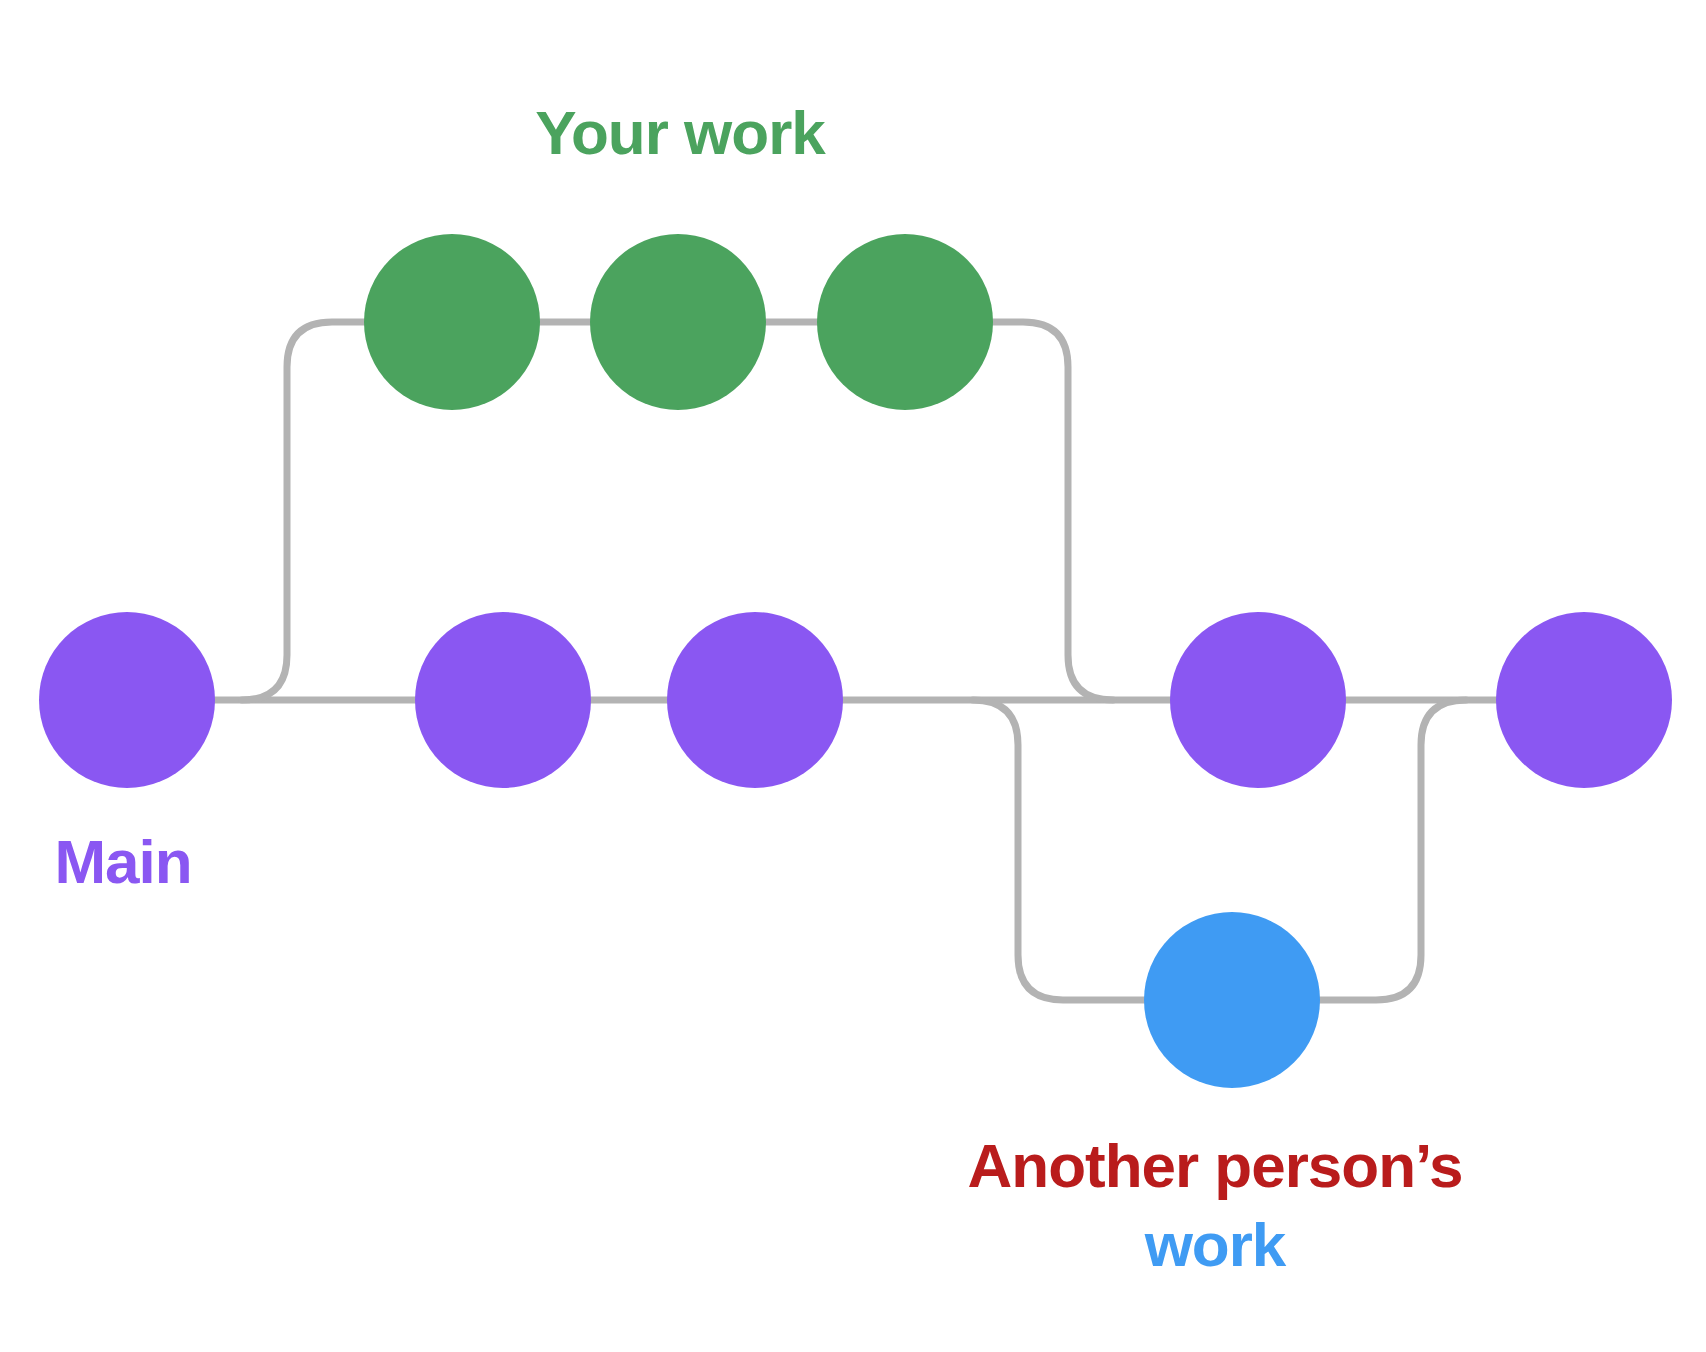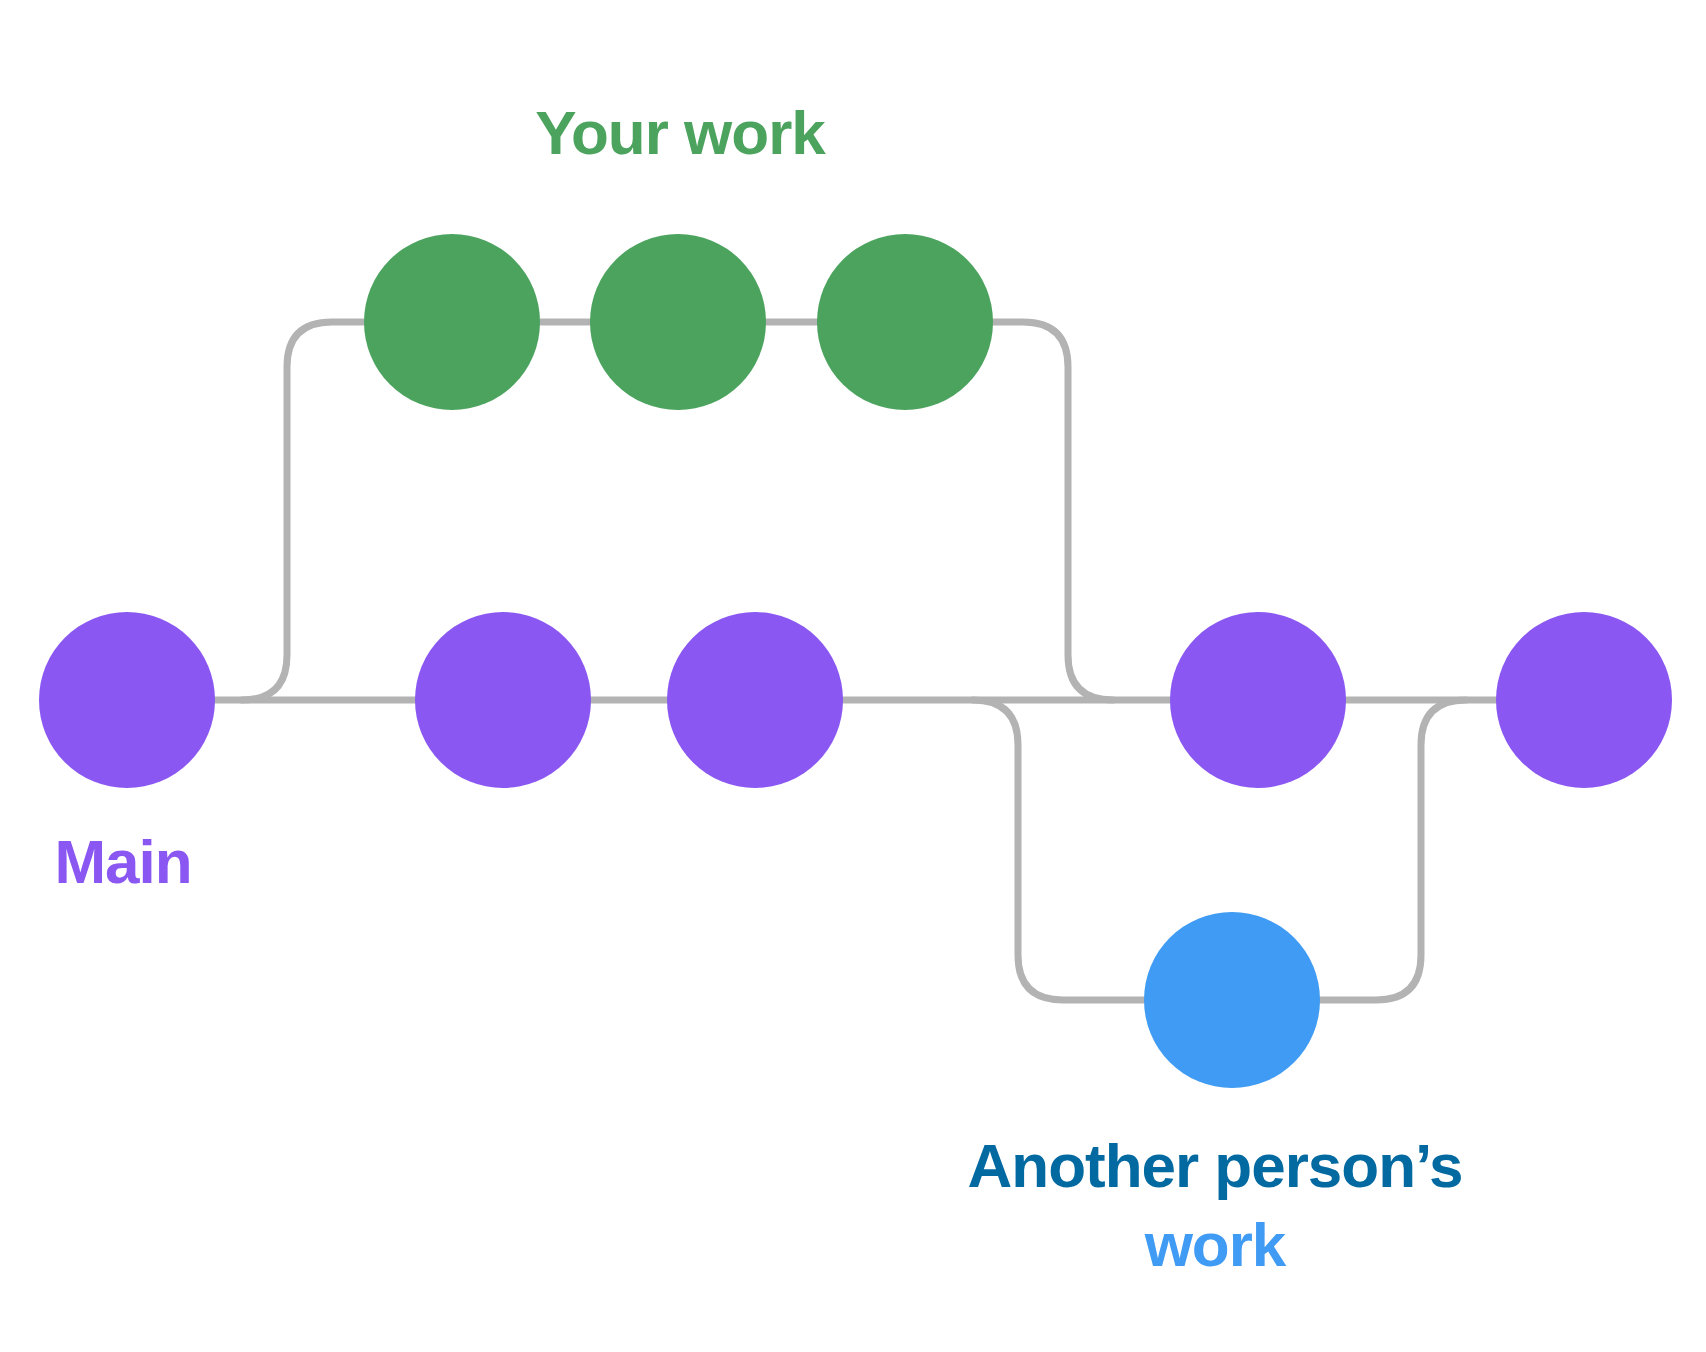--- a/index.html
+++ b/index.html
@@ -80,17 +80,17 @@
         <circle cx="678" cy="322" r="88" fill="#4BA35E"></circle>
         <circle cx="905" cy="322" r="88" fill="#4BA35E"></circle>
         <circle cx="1232" cy="1000" r="88" fill="#3F9BF3"></circle>
       </g>
   </svg>
 
   <div class="label label-your-work" style="color: rgb(75, 163, 94);">Your work</div>
 
   <div class="label label-main" style="color: rgb(138, 87, 242);">Main</div>
 
-  <div class="label label-another-1" style="color: #0369a1;">Another person’s</div>
+  <div class="label label-another-1" style="color: #b91c1c;">Another person’s</div>
 
   <div class="label label-another-2" style="color: rgb(63, 155, 243);">work</div>
 
 </div>
 
 </body></html>

